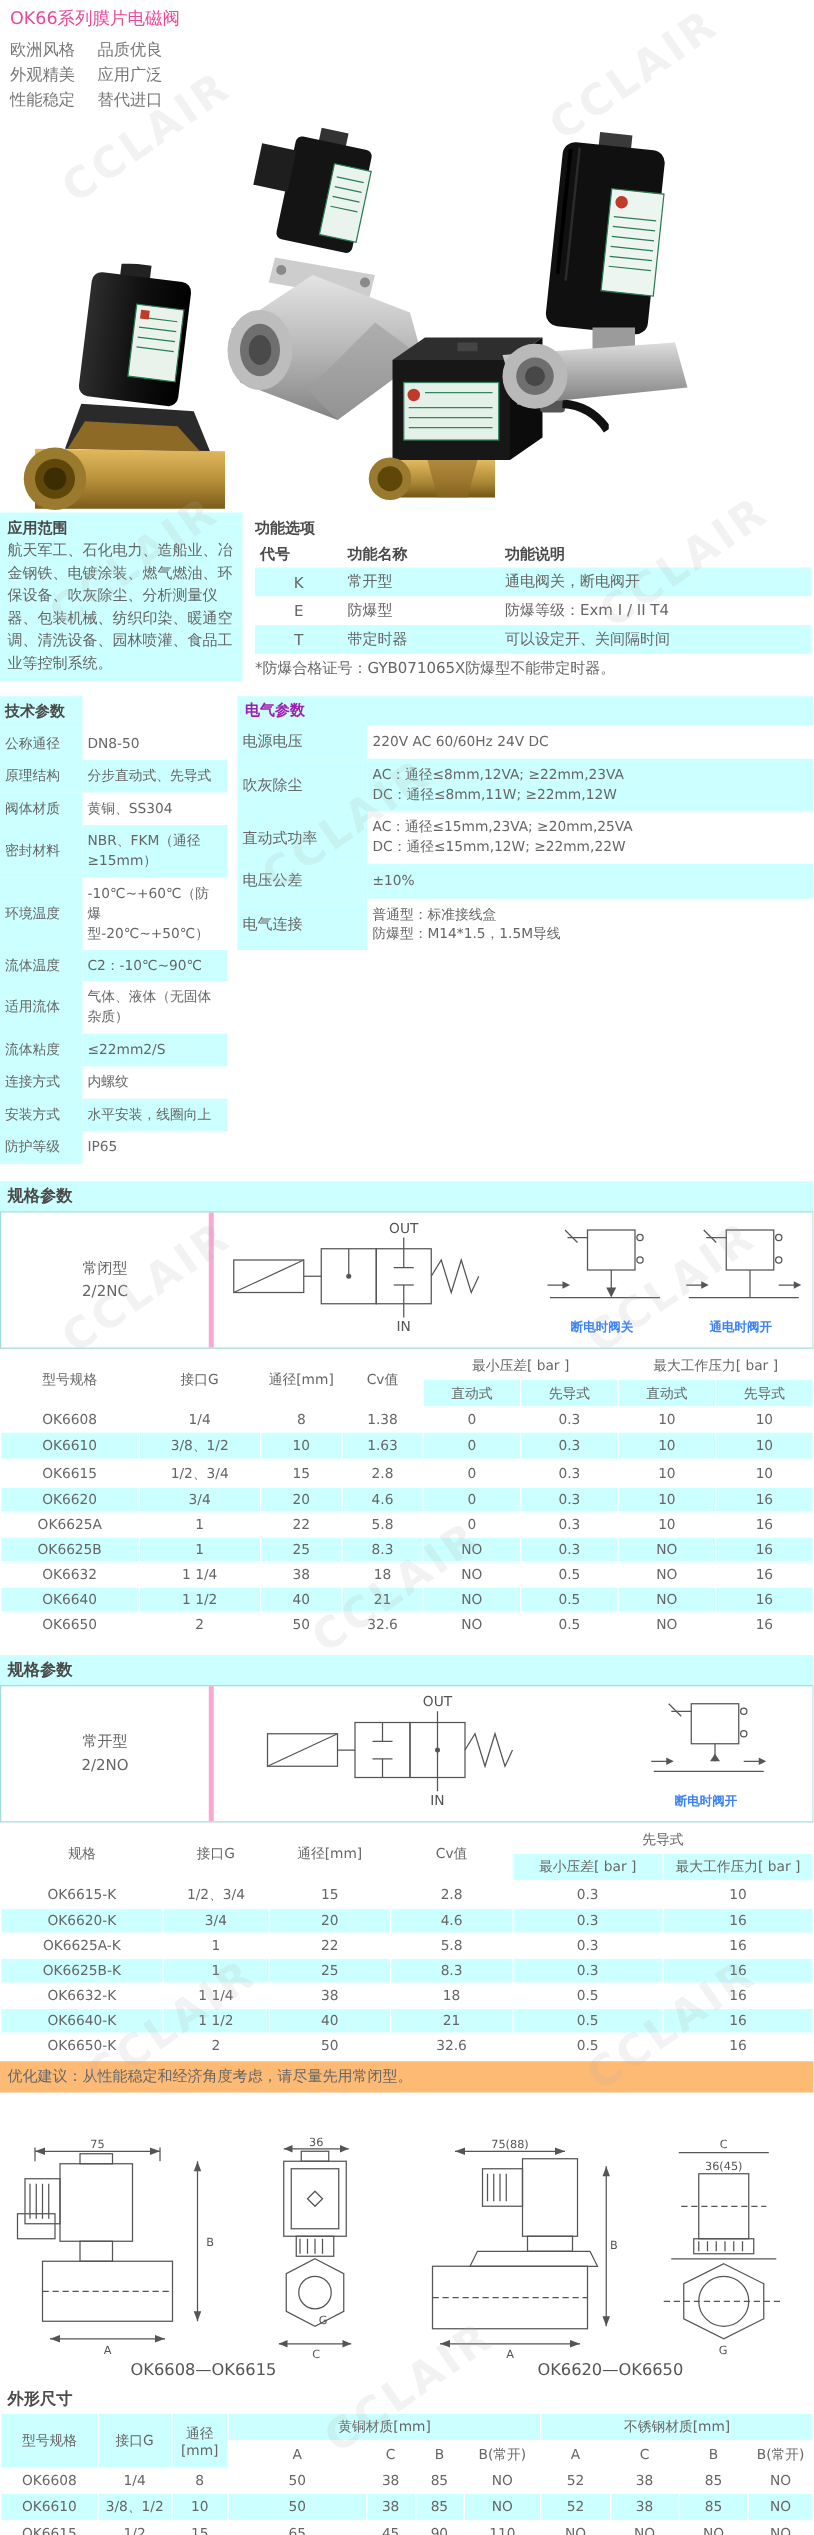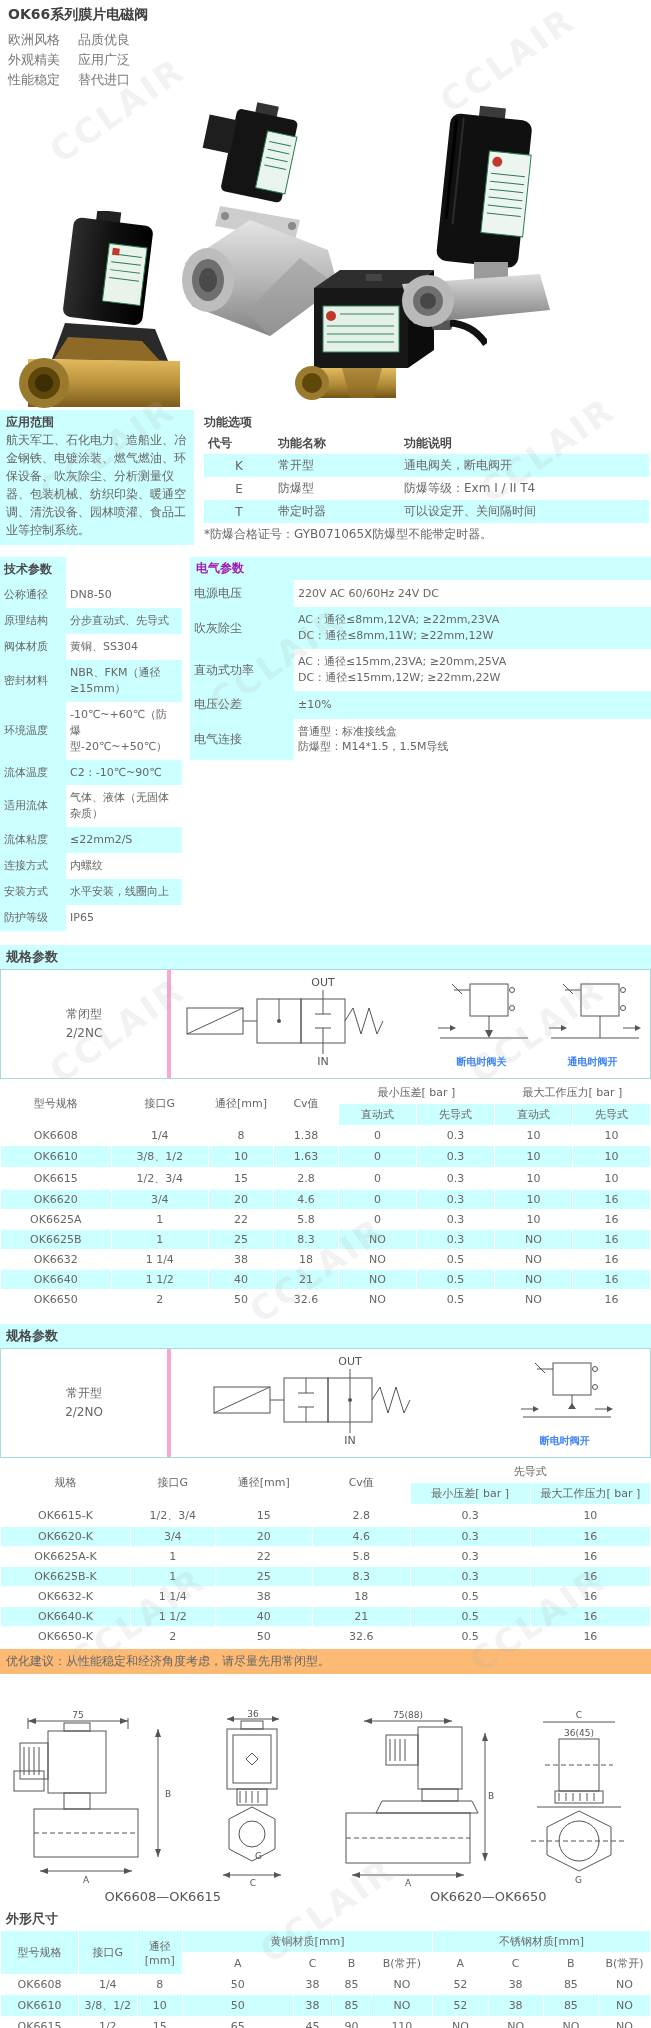--- a/index.html
+++ b/index.html
@@ -1,20 +1,20 @@
 <!DOCTYPE html>
 <html><head>
 <meta charset="utf-8">
 <style>
   html,body{margin:0;padding:0;background:#fff;}
   body{font-family:"DejaVu Sans","Liberation Sans",sans-serif;color:#666;}
   .page{width:651px;min-height:2028px;background:#fff;position:relative;overflow:hidden;}
   .watermark{position:absolute;font-size:34px;font-weight:bold;color:rgba(175,175,175,0.16);
     transform:rotate(-35deg);letter-spacing:3px;pointer-events:none;z-index:6;}
-  .title{font-size:14px;font-weight:bold;color:#404040;margin:6px 8px 6px;}
+  .title{font-size:14px;font-weight:normal;color:#ec4899;margin:6px 8px 6px;}
   table.features{border-collapse:collapse;margin:2px 8px 6px;font-size:13px;color:#777;}
   table.features td{padding:1px 18px 1px 0;}
   .photos{position:relative;height:312px;background:#fff;}
   .photos svg{position:absolute;}
   .row2{display:flex;margin-top:2px;align-items:center;}
   .app-box{width:182px;background:#ccffff;padding:3px 6px 6px;font-size:12px;line-height:1.5;}
   .app-title{font-weight:bold;color:#4a4a4a;}
   .func-box{flex:1;padding:0 2px 0 10px;font-size:12px;}
   .func-title{font-weight:bold;color:#4a4a4a;padding:2px 0;}
   table.func{width:100%;border-collapse:collapse;}

